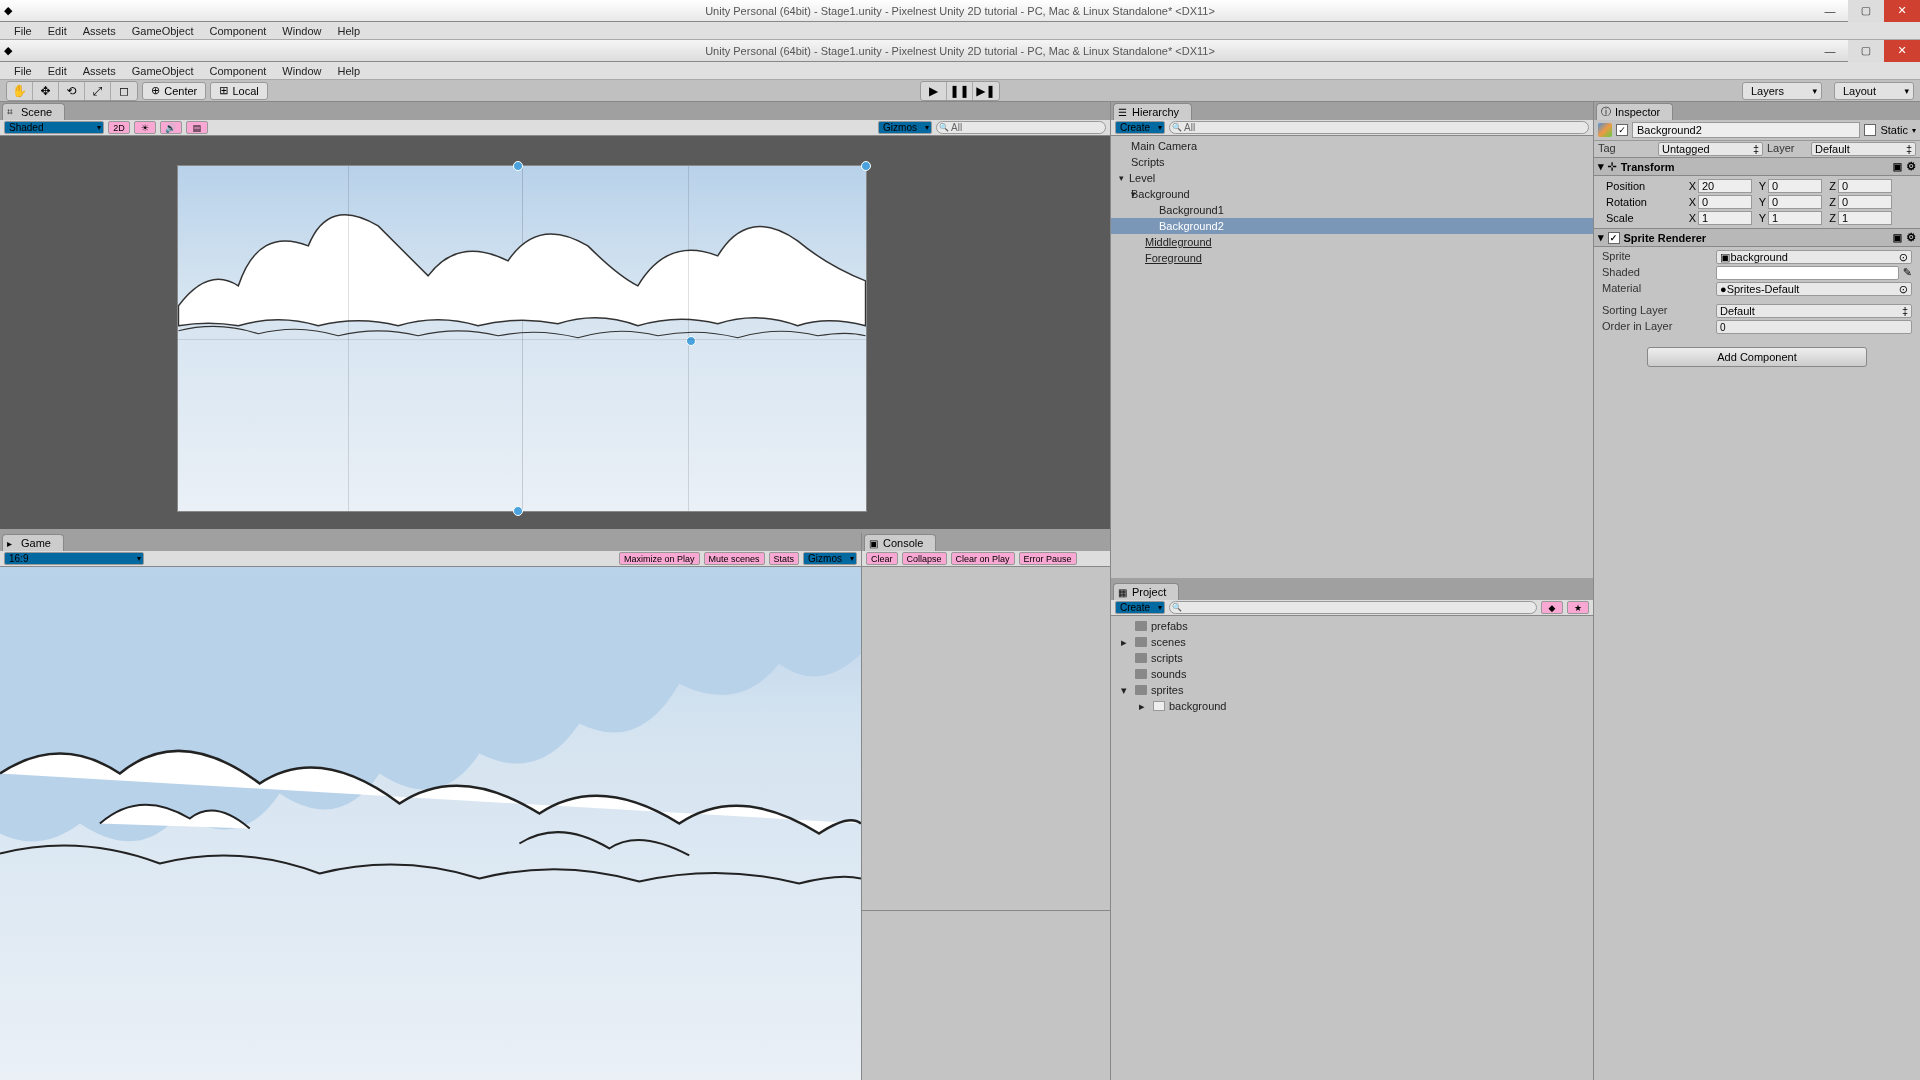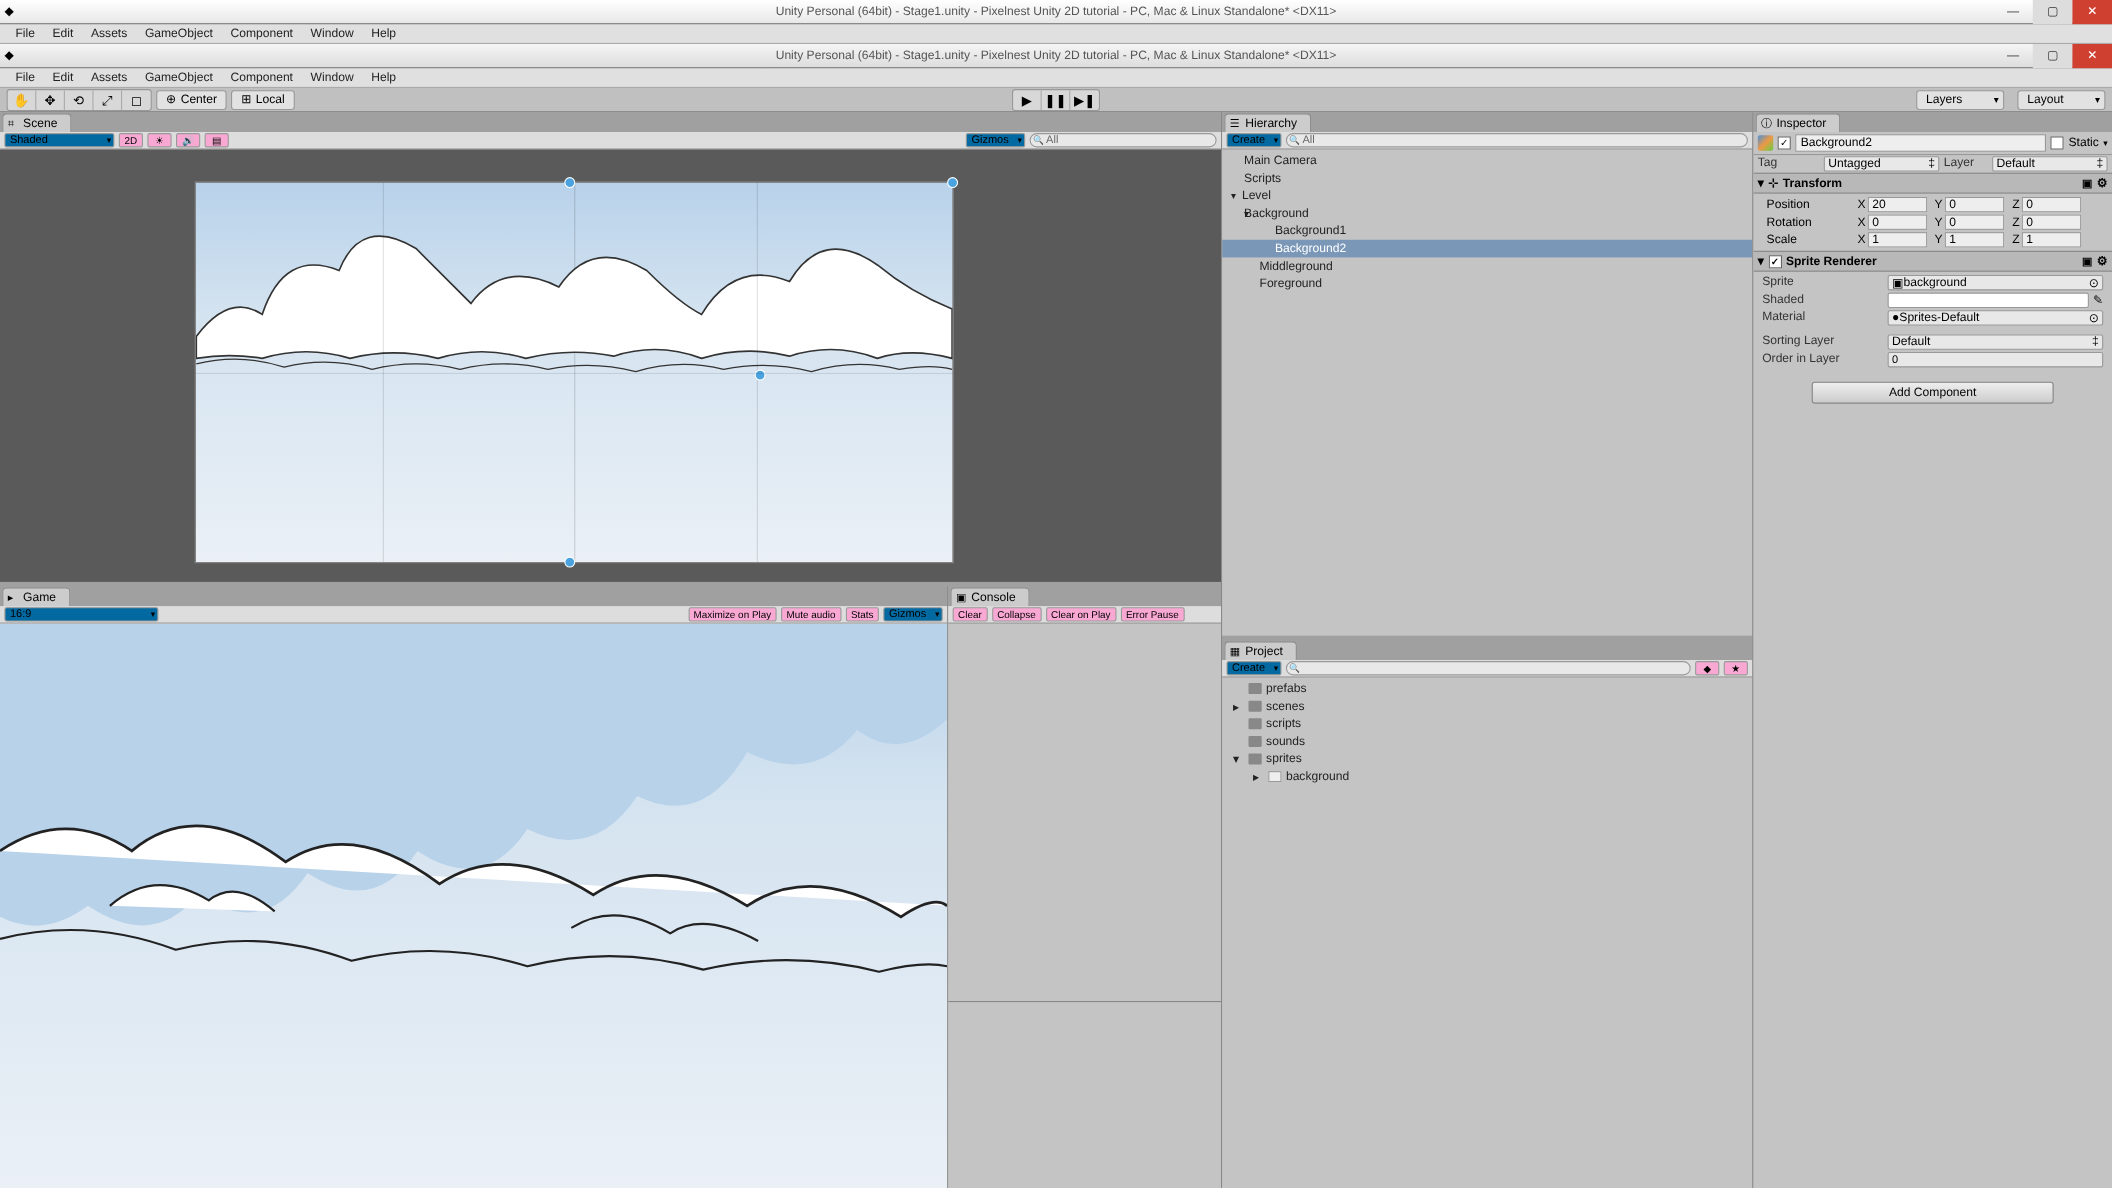--- a/index.html
+++ b/index.html
@@ -61,21 +61,21 @@
 
 .game-view { flex:1; background:#eaf0f6; position:relative; overflow:hidden; }
 .game-canvas { position:absolute; inset:0; background:linear-gradient(#b8d2ea 0%, #d4e3f0 30%, #eaf0f6 100%); }
 
 
 .tree { flex:1; background:#c4c4c4; overflow:auto; padding:2px 0; }
 .tree-row { height:16px; display:flex; align-items:center; padding-left:8px; color:#222; }
 .tree-row.sel { background:#7a97b8; color:#fff; }
 .tree-row .arrow { width:10px; display:inline-block; font-size:9px; }
 .tree-row .indent1 { padding-left:12px; }
-.tree-row .indent2 { padding-left:26px; }
+.tree-row .indent2 { padding-left:26px;text-decoration:underline; }
 .tree-row .indent3 { padding-left:40px; }
 
 
 .proj-tree { flex:1; background:#c4c4c4; padding:2px 0; }
 .proj-row { height:16px; display:flex; align-items:center; padding-left:10px; color:#222; gap:4px; }
 .folder-icon { width:12px; height:10px; background:#888; border-radius:1px; display:inline-block; }
 
 
 .inspector { flex:1; background:#c4c4c4; padding:0; overflow:auto; }
 .insp-header { display:flex; align-items:center; gap:4px; padding:2px 4px; border-bottom:1px solid #999; }
@@ -211,21 +211,21 @@
         <div class="panel-tab-row">
           <div class="panel-tab">
               <span class="ticon">▸</span>
               <span>Game</span>
             </div>
         </div>
         <div class="panel-bar">
           <div class="small-drop" style="width:140px">16:9</div>
           <div style="flex:1"></div>
           <div class="tog" style="width:auto;padding:0 4px">Maximize on Play</div>
-          <div class="tog" style="width:auto;padding:0 4px">Mute audio</div>
+          <div class="tog" style="width:auto;padding:0 4px">Mute scenes</div>
           <div class="tog" style="width:auto;padding:0 4px">Stats</div>
           <div class="small-drop">Gizmos</div>
         </div>
         <div class="game-view">
           <div class="game-canvas">
             <svg viewBox="0 0 862 500" style="width:100%;height:100%">
               <path d="M0,0 L862,0 L862,80 Q820,120 780,90 Q740,140 680,110 Q640,180 580,150 Q540,210 480,180 Q440,240 380,200 Q340,260 280,220 Q240,280 180,240 Q140,290 80,250 Q40,280 0,260 Z" fill="#b8d2ea"></path>
               <path d="M0,200 Q60,160 120,200 Q180,150 260,210 Q320,170 400,230 Q460,190 540,240 Q600,200 680,250 Q740,210 820,260 Q850,240 862,250" fill="#fff" stroke="#222" stroke-width="2.5"></path>
               <path d="M0,280 Q80,260 160,290 Q240,270 320,300 Q400,280 480,305 Q560,285 640,308 Q720,290 800,310 Q840,300 862,305" fill="none" stroke="#222" stroke-width="2"></path>
               <path d="M100,250 Q140,215 190,245 Q215,225 250,255" fill="#fff" stroke="#222" stroke-width="2"></path>

